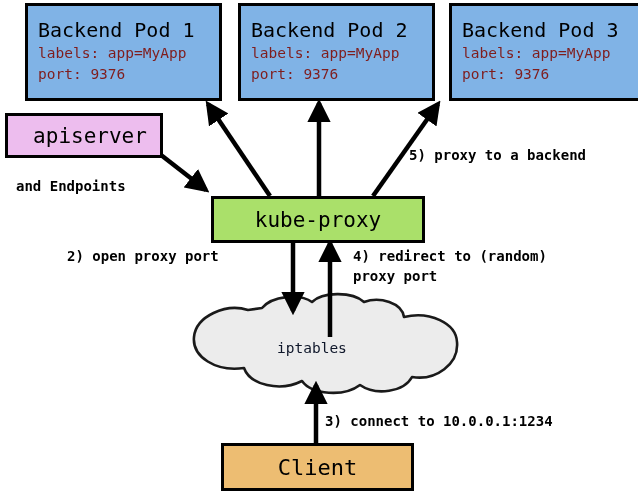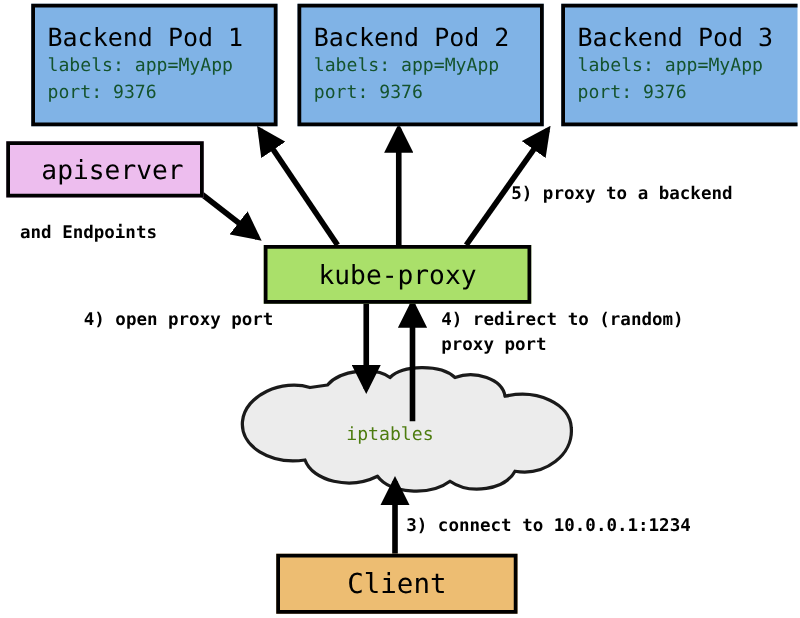--- a/index.html
+++ b/index.html
@@ -38,21 +38,21 @@
   }
   .pod-title {
     font-size: 20px;
     line-height: 26px;
     color: #000;
     white-space: nowrap;
   }
   .pod-line {
     font-size: 14.5px;
     line-height: 21px;
-    color: #14532d;
+    color: #7f1d1d;
     white-space: nowrap;
   }
   .apiserver-box {
     background: #edbdee;
     align-items: center;
   }
   .apiserver-label {
     font-size: 21px;
     color: #000;
     white-space: nowrap;
@@ -72,21 +72,21 @@
     align-items: center;
   }
   .client-label {
     font-size: 22px;
     color: #000;
     white-space: nowrap;
   }
   .cloud-label {
     position: absolute;
     font-size: 14.5px;
-    color: #4d7c0f;
+    color: #0f172a;
     white-space: nowrap;
   }
   .edge-label {
     position: absolute;
     font-family: "DejaVu Sans Mono", monospace;
     font-size: 14px;
     font-weight: bold;
     color: #000000;
     line-height: 20px;
     white-space: nowrap;
@@ -163,21 +163,21 @@
 
   <div class="node client-box" style="left:221px; top:443px; width:193px; height:48px;">
     <div class="client-label">Client</div>
   </div>
 
   <div class="edge-label" style="left:16px; top:176px;">
     <div>and Endpoints</div>
   </div>
 
   <div class="edge-label" style="left:67px; top:246px;">
-    <div>4) open proxy port</div>
+    <div>2) open proxy port</div>
   </div>
 
   <div class="edge-label" style="left:325px; top:411px;">
     <div>3) connect to 10.0.0.1:1234</div>
   </div>
 
   <div class="edge-label" style="left:353px; top:246px;">
     <div>4) redirect to (random)</div>
     <div>proxy port</div>
   </div>

